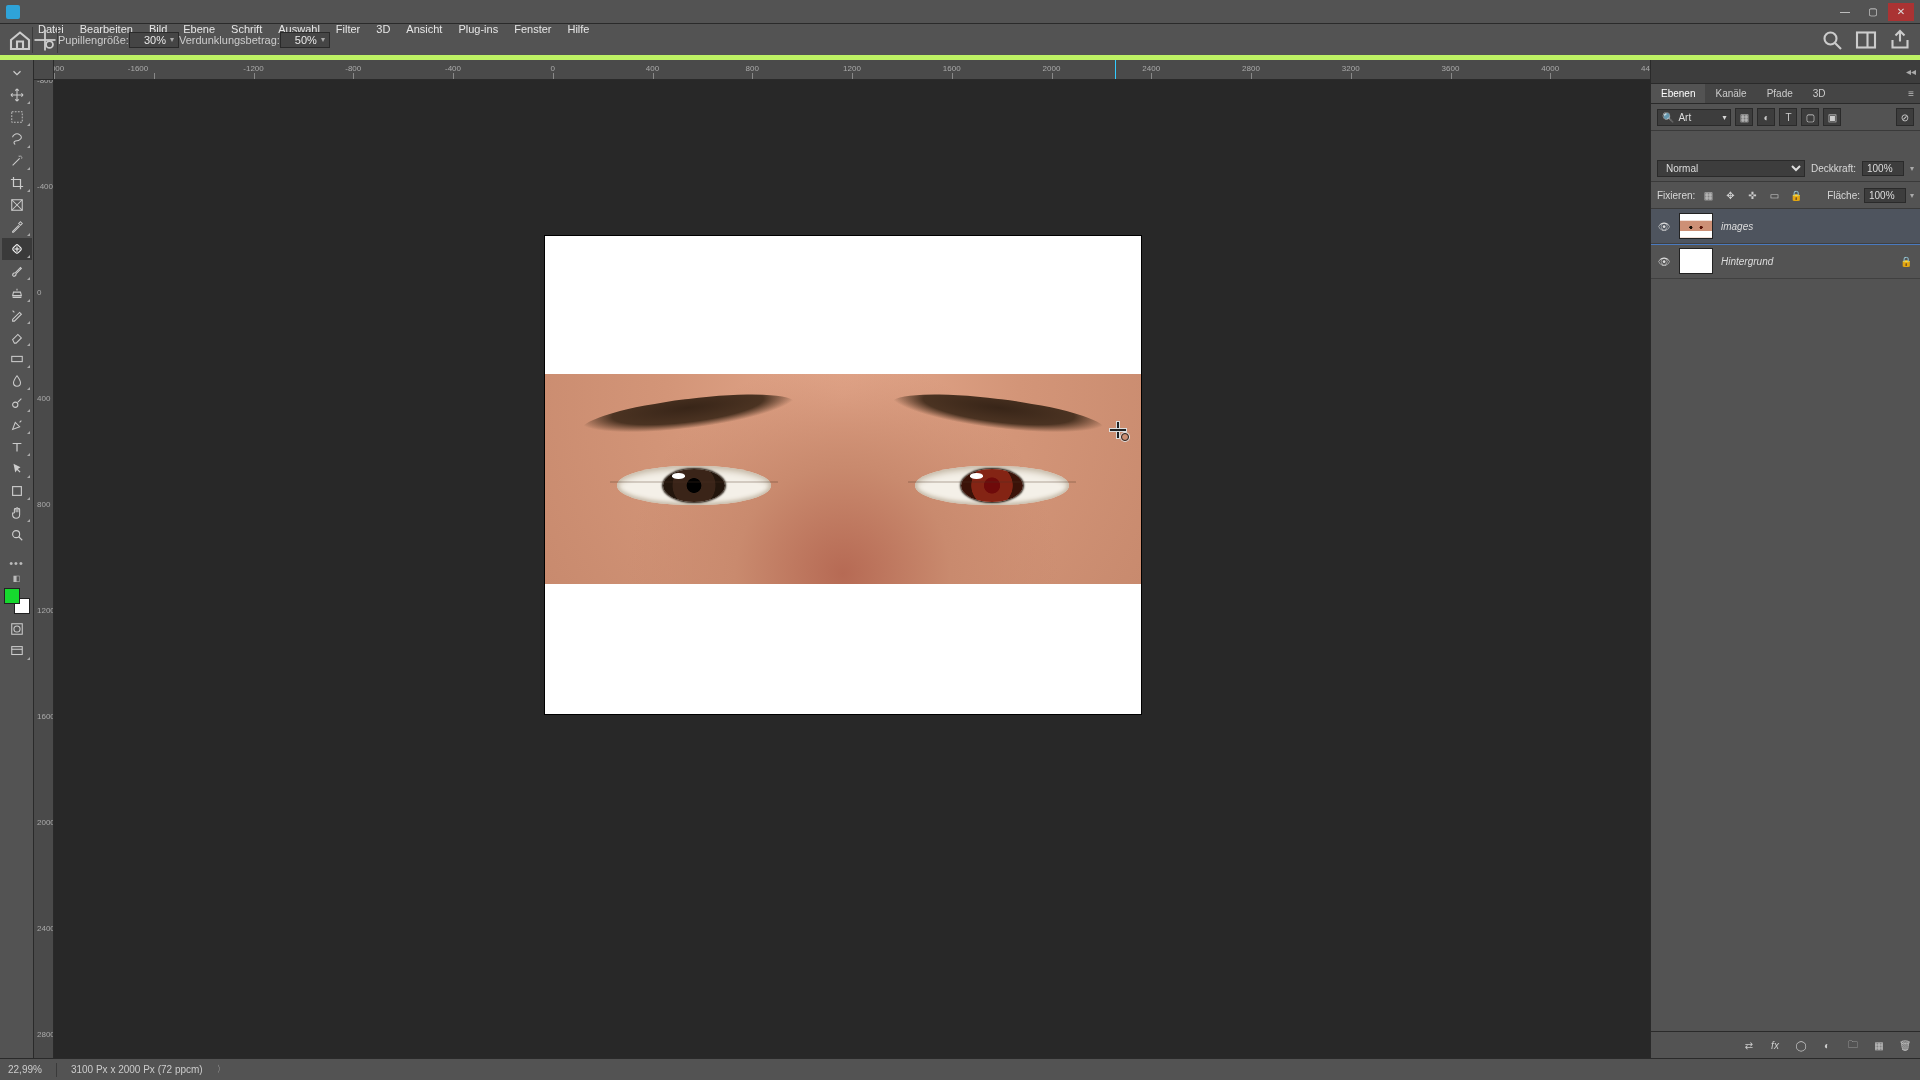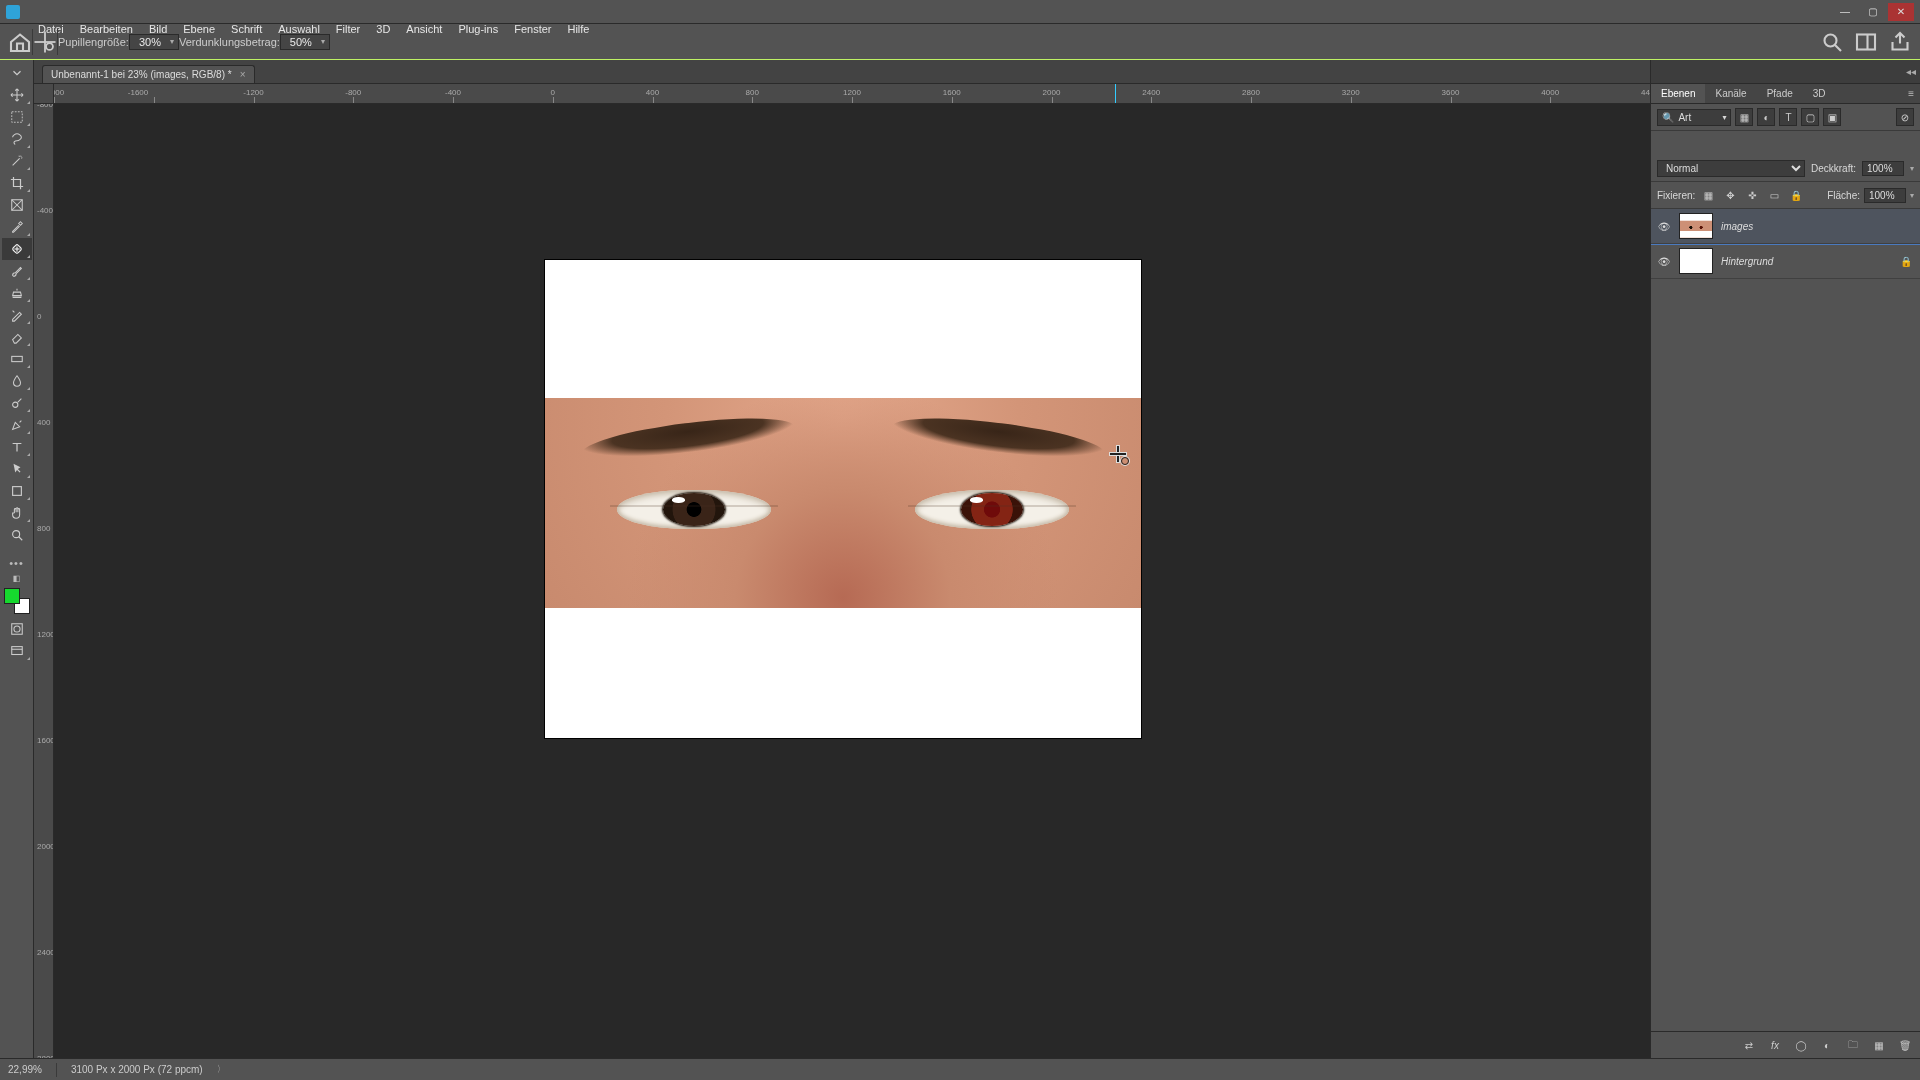--- a/index.html
+++ b/index.html
@@ -7,26 +7,26 @@
 
   
   .menubar { height:24px; background:#535353; display:flex; align-items:center; padding:0 6px; gap:0; border-bottom:1px solid #2a2a2a; }
   .menubar .logo { width:14px; height:14px; background:#2fa3d8; border-radius:2px; margin-right:10px; }
   .menubar .mitem { padding:0 8px; line-height:24px; font-size:11px; color:#e6e6e6;margin-top:35px; }
   .menubar .win-btns { margin-left:auto; display:flex; gap:2px; }
   .menubar .win-btn { width:26px; height:18px; display:flex; align-items:center; justify-content:center; font-size:10px; color:#ddd; #background:#454545; }
   .menubar .win-btn.close { background:#a33; }
 
   
-  .optbar { height:36px; background:#535353; display:flex; align-items:center; padding:0 8px; border-bottom:1px solid #bef264; }
+  .optbar { height:36px; background:#535353; display:flex; align-items:center; padding:0 8px; border-bottom:5px solid #bef264; }
   .optbar .iconbtn { width:24px; height:24px; display:flex; align-items:center; justify-content:center; color:#ccc; }
   .optbar .sep { width:1px; height:26px; background:#3a3a3a; }
   .optbar .lbl { color:#ccc; font-size:11px; }
   .optbar .numfield { display:flex; align-items:center; gap:2px; background:#454545; border:1px solid #2a2a2a; padding:1px 4px; }
-  .optbar .numfield input { width:32px; background:transparent; border:none; color:#e8e8e8; font-size:11px; text-align:center; outline:none; }
+  .optbar .numfield input { width:32px; background:transparent; border:none; color:#e8e8e8; font-size:11px; text-align:right; outline:none; }
   .optbar .numfield .chev { font-size:8px; color:#aaa; padding-left:2px; }
   .optbar .right { margin-left:auto; display:flex; gap:10px; align-items:center; }
 
   
   .workrow { display:flex; height:calc(100% - 24px - 36px - 22px); }
   .toolcol { width:34px; background:#535353; border-right:1px solid #2a2a2a; display:flex; flex-direction:column; align-items:center; padding-top:2px; gap:0; }
   .toolcol .tool { width:30px; height:22px; display:flex; align-items:center; justify-content:center; color:#ccc; position:relative; }
   .toolcol .tool.selected { background:#3a3a3a; }
   .toolcol .tool svg { width:14px; height:14px; }
   .toolcol .tool .corner { position:absolute; right:2px; bottom:2px; width:0; height:0; border-left:3px solid transparent; border-bottom:3px solid #aaa; }
@@ -346,26 +346,20 @@
     <div class="tool">
         <svg viewBox="0 0 16 16" stroke="#ccc" fill="none" stroke-width="1.2">
           <rect x="2" y="3" width="12" height="9"></rect>
           <line x1="2" y1="6" x2="14" y2="6"></line>
         </svg>
         <span class="corner"></span>
       </div>
   </div>
 
   <div class="centerarea">
-    <div class="doctabs">
-      <div class="tab">
-        <span>Unbenannt-1 bei 23% (images, RGB/8) *</span>
-        <span class="x">×</span>
-      </div>
-    </div>
     <div class="rulerrow">
       <div class="rulercorner"></div>
       <div class="rulerh" id="rulerh">
           <span style="left: 0px;">-2000</span>
           <div class="tick" style="left: 0px;"></div>
           <span style="left: 84px;">-1600</span>
           <div class="tick" style="left: 99.75px;"></div>
           <span style="left: 199.5px;">-1200</span>
           <div class="tick" style="left: 199.5px;"></div>
           <span style="left: 299.25px;">-800</span>

